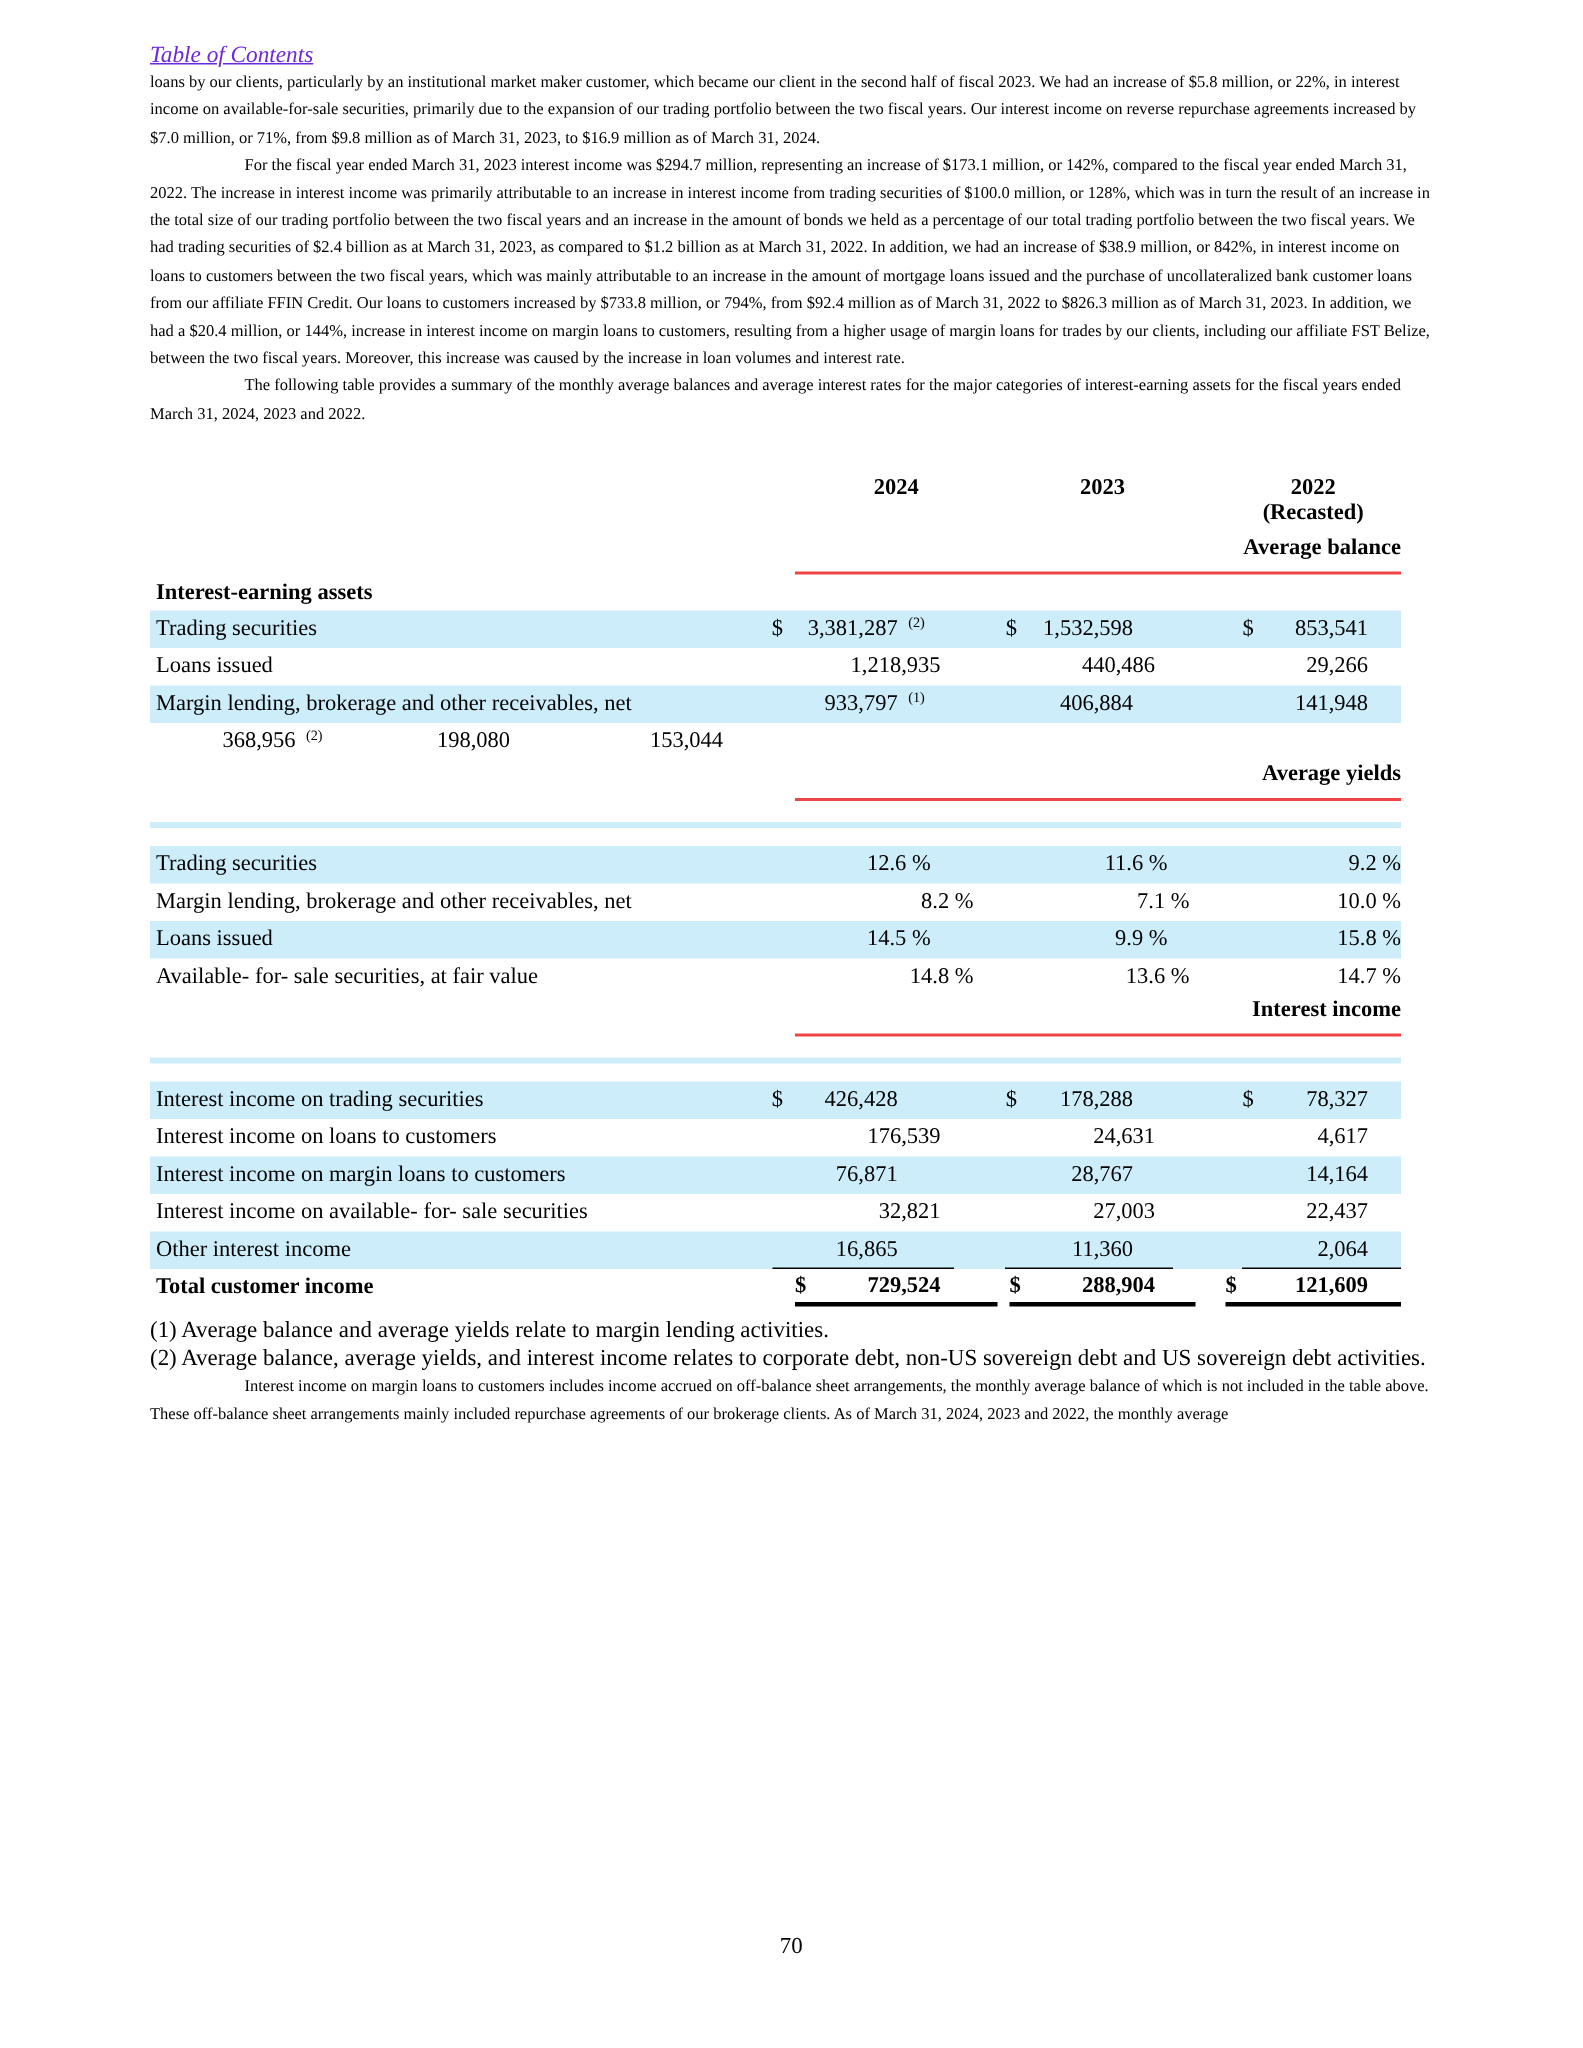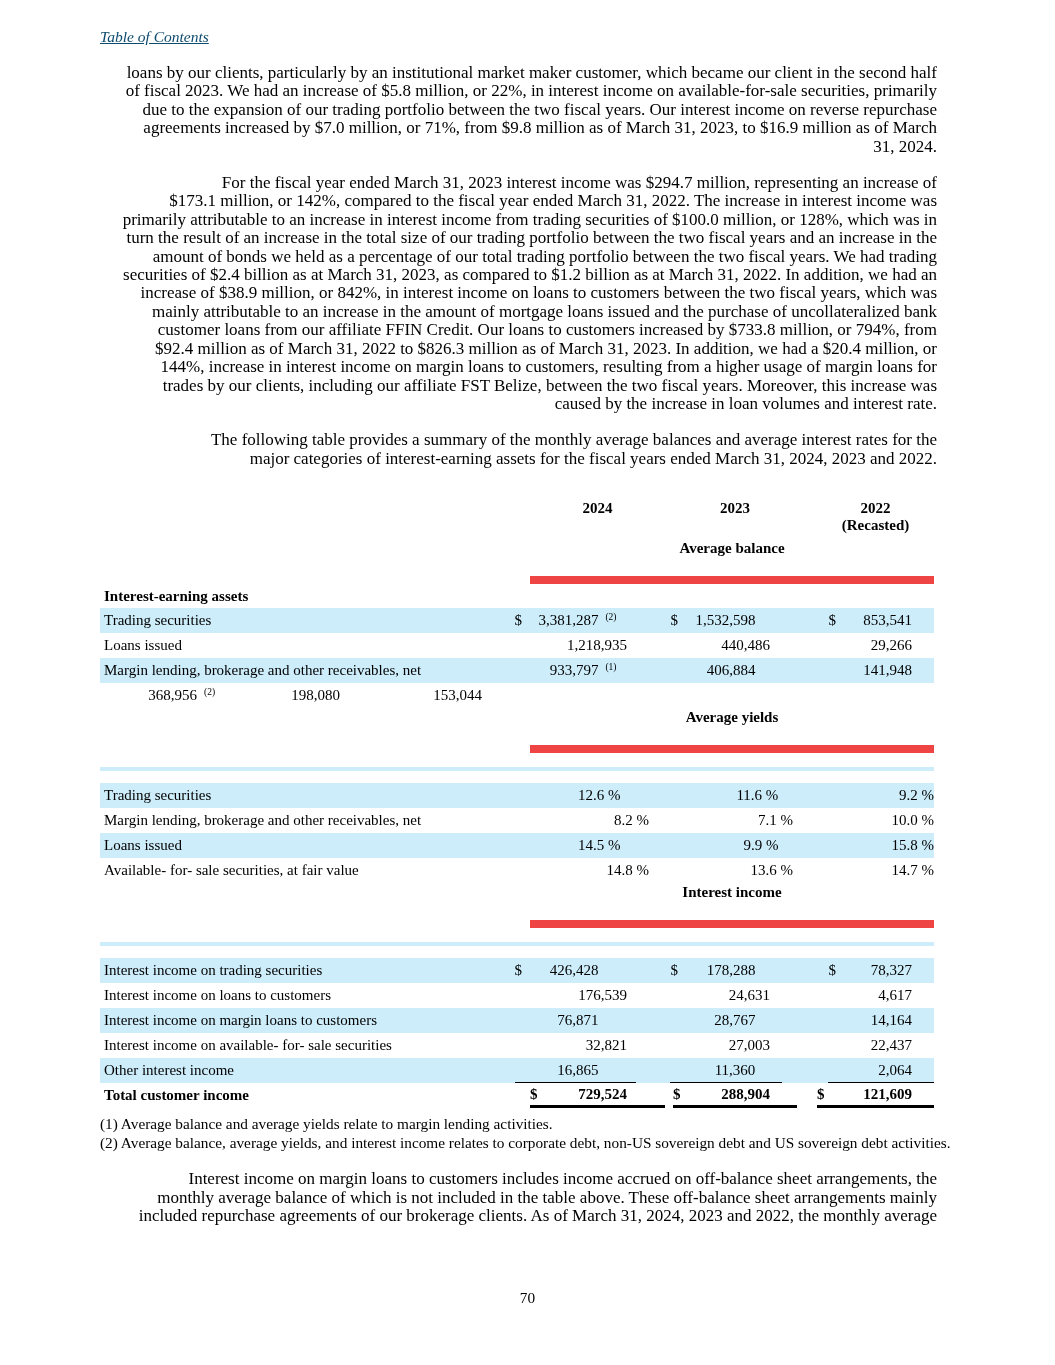--- a/index.html
+++ b/index.html
@@ -1,38 +1,38 @@
 <!DOCTYPE html>
 <html><head>
 <meta charset="utf-8">
 <style>
   html,body{margin:0;padding:0;background:#ffffff;}
   body{width:1055px;height:1365px;font-family:"Liberation Serif", serif;color:#000;overflow:hidden;}
   .page{position:relative;width:1055px;height:1365px;}
   .content{padding:28px 100px 0 100px;}
 
-  .toc-link{display:inline-block;font-size:15.5px;font-style:italic;color:#0c4a6e;text-decoration:underline;cursor:pointer;}
-
-  p.body{font-size:17px;line-height:18.4px;margin:18px;text-align:right;}
+  .toc-link{display:inline-block;font-size:15.5px;font-style:italic;color:#6d28d9;text-decoration:underline;cursor:pointer;}
+
+  p.body{font-size:11px;line-height:18.4px;margin:0;text-align:left;}
   p.body.ind{text-indent:63px;}
   .mt-p1{margin-top:26px;}
   .mt-p2{margin-top:18px;}
   .mt-p3{margin-top:20px;}
   .mt-p4{margin-top:16px;}
 
   
   .fintable{margin-top:28px;width:834px;font-size:15px;}
   .num-span{margin-left:430px;width:404px;box-sizing:border-box;}
   .h-year{text-align:center;font-weight:bold;border-bottom:2px solid #000;padding-bottom:2px;}
   .h-years{display:flex;align-items:flex-start;padding-top:4px;}
   .yr{font-weight:bold;text-align:center;line-height:17px;}
   .yr1{width:135px;}
   .yr2{width:124px;margin-left:8px;}
   .yr3{width:117px;margin-left:20px;}
-  .h-sub{text-align:center;font-weight:bold;border-bottom:8px solid #ef4444;padding-bottom:19px;padding-top:6px;}
+  .h-sub{text-align:right;font-weight:bold;border-bottom:2px solid #ef4444;padding-bottom:7px;padding-top:6px;}
   .h-sub.mid{padding-top:1px;}
 
   .gap14{height:14px;}
   .gap12{height:12px;}
   .spacer-row{height:4px;background:#CDEDFA;width:834px;}
 
   .trow{display:flex;align-items:stretch;height:25px;width:834px;}
   .trow.hl{background:#CDEDFA;gap:26px;}
   .trow.bold{font-weight:bold;}
   .lbl{width:430px;padding-left:4px;box-sizing:border-box;display:flex;align-items:center;}

